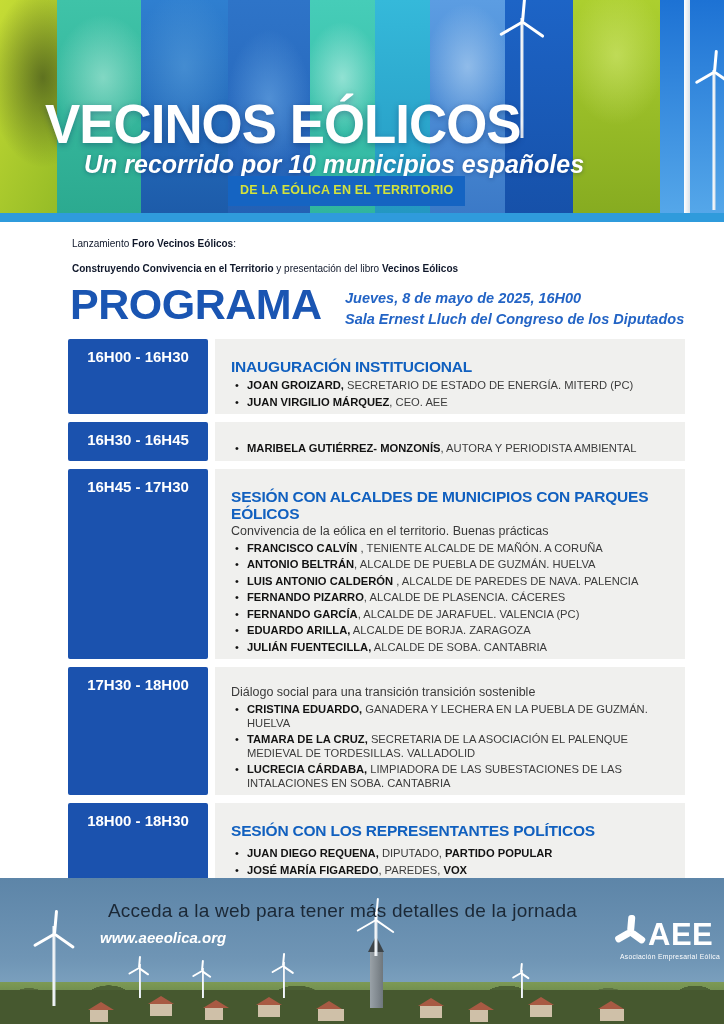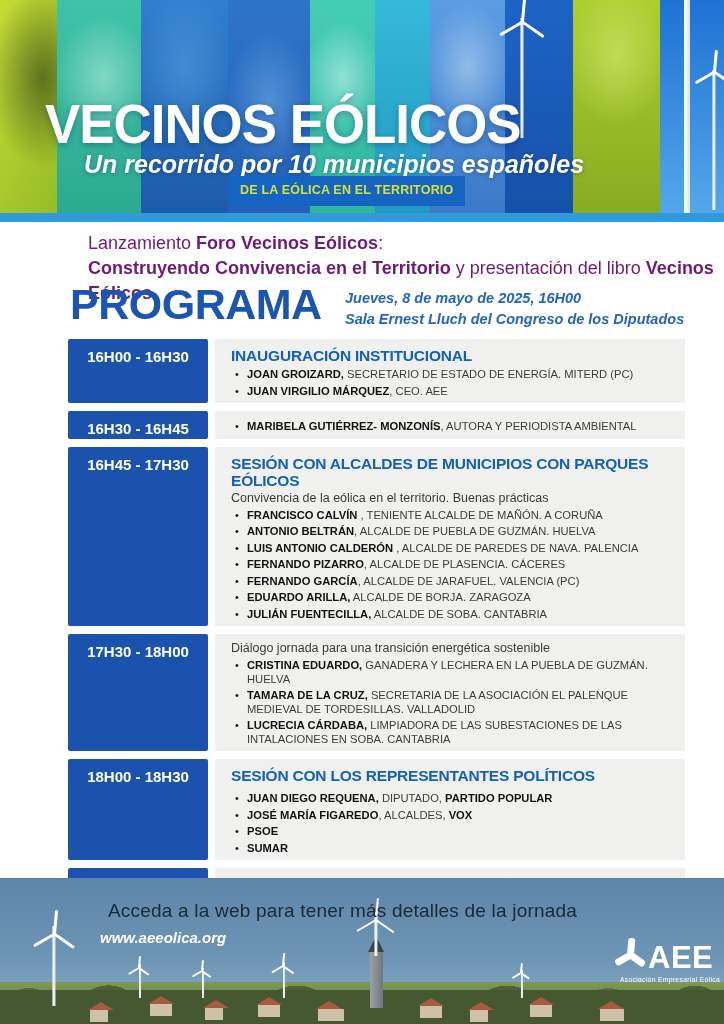--- a/index.html
+++ b/index.html
@@ -42,36 +42,36 @@
   .blade{position:absolute;left:-1.5px;top:0;width:3px;background:#fff;border-radius:2px;transform-origin:50% 0;}
 
   .header-title{position:absolute;left:45px;top:92px;color:#ffffff;font-weight:700;font-size:55px;
       letter-spacing:-1px;text-shadow:0 2px 6px rgba(0,30,80,.35);transform:scaleX(.96);transform-origin:left;}
   .header-sub{position:absolute;left:84px;top:150px;color:#ffffff;font-style:italic;font-weight:700;
       font-size:25px;letter-spacing:0;text-shadow:0 1px 4px rgba(0,30,80,.35);}
   .tagline{position:absolute;left:228px;top:176px;background:#1564c2;color:#d3e23c;
       font-weight:700;font-size:12.5px;line-height:17px;padding:6px 12px 7px;letter-spacing:.2px;}
 
   
-  .intro{position:absolute;left:72px;top:231px;color:#701a75;font-size:18px;line-height:25px;margin-left:16px;}
+  .intro{position:absolute;left:72px;top:231px;color:#0f172a;font-size:10px;line-height:25px;}
   .intro p{margin:0;}
   .intro .b{font-weight:700;}
 
   
   .prog-title{position:absolute;left:70px;top:280px;color:#1a55b2;font-weight:800;font-size:43px;
       letter-spacing:-.5px;}
   .prog-date{position:absolute;left:345px;top:288px;color:#2364c5;font-style:italic;font-weight:600;
       font-size:14.5px;line-height:21px;}
 
   
   .sessions{position:absolute;left:68px;top:339px;width:617px;}
   .session-row{display:flex;margin-bottom:8px;}
   .time-box{flex:0 0 140px;background:#1b52ae;color:#ffffff;font-weight:700;font-size:15px;
       text-align:center;padding-top:9px;border-radius:2px;margin-right:7px;box-sizing:border-box;}
-  .session-content{flex:1;background:#f0f0ee;padding:5px 16px 5px;box-sizing:border-box;min-height:26px;}
+  .session-content{flex:1;background:#f0f0ee;padding:16px 16px 5px;box-sizing:border-box;min-height:26px;}
   .session-title{color:#1160bf;font-weight:700;font-size:15.5px;line-height:17px;letter-spacing:-.2px;
       padding-top:3px;}
   .session-sub{color:#3a3a3a;font-size:12.5px;line-height:14px;margin-top:2px;}
   .bullets{margin:4px 0 0;padding:0 0 0 16px;list-style:none;}
   .bullets li{position:relative;font-size:11.2px;line-height:13.5px;margin:0 0 3px;color:#3c3c3c;}
   .bullets li::before{content:"•";position:absolute;left:-12px;top:0;color:#111;font-size:11px;}
   .bullets li:last-child{margin-bottom:0;}
   .bullets .b{font-weight:700;color:#121212;}
   .gap-after-title{height:4px;}
 
@@ -98,21 +98,21 @@
   .h7{left:530px;top:127px;} .h8{left:600px;top:131px;width:24px;} .h9{left:90px;top:132px;width:18px;}
   .church{position:absolute;left:370px;top:74px;width:13px;height:56px;
       background:linear-gradient(90deg,#9aa2a8,#6f777d);}
   .church::before{content:"";position:absolute;left:-2px;top:-16px;width:0;height:0;
       border-left:8.5px solid transparent;border-right:8.5px solid transparent;border-bottom:16px solid #3d4449;}
 
   .footer-line1{position:absolute;left:108px;top:22px;color:#1b2836;font-size:19px;letter-spacing:.2px;}
   .footer-url{position:absolute;left:100px;top:51px;color:#ffffff;font-size:15px;font-weight:700;font-style:italic;}
 
   .aee-logo{position:absolute;left:612px;top:38px;width:108px;color:#fff;}
-  .aee-row{display:flex;align-items:center;margin-top:23px;}
+  .aee-row{display:flex;align-items:center;}
   .aee-icon{position:relative;width:36px;height:36px;flex:0 0 36px;}
   .aee-icon span{position:absolute;left:15px;top:16px;width:7px;height:17px;background:#fff;border-radius:3px;
       transform-origin:50% 0;}
   .aee-icon .b1{transform:rotate(60deg);} .aee-icon .b2{transform:rotate(185deg);} .aee-icon .b3{transform:rotate(305deg);}
   .aee-text{font-weight:800;font-size:31px;letter-spacing:.5px;line-height:31px;}
   .aee-subtext{font-size:6.8px;letter-spacing:.3px;margin-top:1px;text-align:right;white-space:nowrap;}
 </style>
 </head>
 <body>
 
@@ -202,36 +202,36 @@
             <li><span class="b">FERNANDO PIZARRO</span><span>, ALCALDE DE PLASENCIA. CÁCERES</span></li>
             <li><span class="b">FERNANDO GARCÍA</span><span>, ALCALDE DE JARAFUEL. VALENCIA (PC)</span></li>
             <li><span class="b">EDUARDO ARILLA,</span><span> ALCALDE DE BORJA. ZARAGOZA</span></li>
             <li><span class="b">JULIÁN FUENTECILLA,</span><span> ALCALDE DE SOBA. CANTABRIA</span></li>
           </ul>
         </div>
       </div>
       <div class="session-row">
         <div class="time-box">17H30 - 18H00</div>
         <div class="session-content">
-          <div class="session-sub">Diálogo jornada para una transición energética sostenible</div>
+          <div class="session-sub">Diálogo social para una transición transición sostenible</div>
           <ul class="bullets">
             <li><span class="b">CRISTINA EDUARDO,</span><span> GANADERA Y LECHERA EN LA PUEBLA DE GUZMÁN. HUELVA</span></li>
             <li><span class="b">TAMARA DE LA CRUZ,</span><span> SECRETARIA DE LA ASOCIACIÓN EL PALENQUE MEDIEVAL DE TORDESILLAS. VALLADOLID</span></li>
             <li><span class="b">LUCRECIA CÁRDABA,</span><span> LIMPIADORA DE LAS SUBESTACIONES DE LAS INTALACIONES EN SOBA. CANTABRIA</span></li>
           </ul>
         </div>
       </div>
       <div class="session-row">
         <div class="time-box">18H00 - 18H30</div>
         <div class="session-content">
           <div class="session-title">SESIÓN CON LOS REPRESENTANTES POLÍTICOS</div>
           <div class="gap-after-title"></div>
           <ul class="bullets">
             <li><span class="b">JUAN DIEGO REQUENA,</span><span> DIPUTADO, </span><span class="b">PARTIDO POPULAR</span></li>
-            <li><span class="b">JOSÉ MARÍA FIGAREDO</span><span>, ALCALDES,  </span><span class="b">VOX</span></li>
+            <li><span class="b">JOSÉ MARÍA FIGAREDO</span><span>, PAREDES,  </span><span class="b">VOX</span></li>
             <li><span class="b">PSOE</span></li>
             <li><span class="b">SUMAR</span></li>
           </ul>
         </div>
       </div>
       <div class="session-row">
         <div class="time-box">18H30</div>
         <div class="session-content">
           <div class="session-title">CLAUSURA</div>
         </div>

